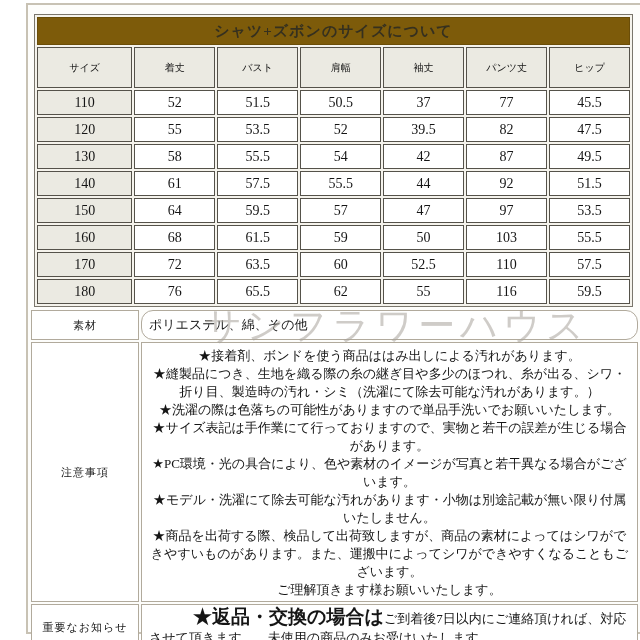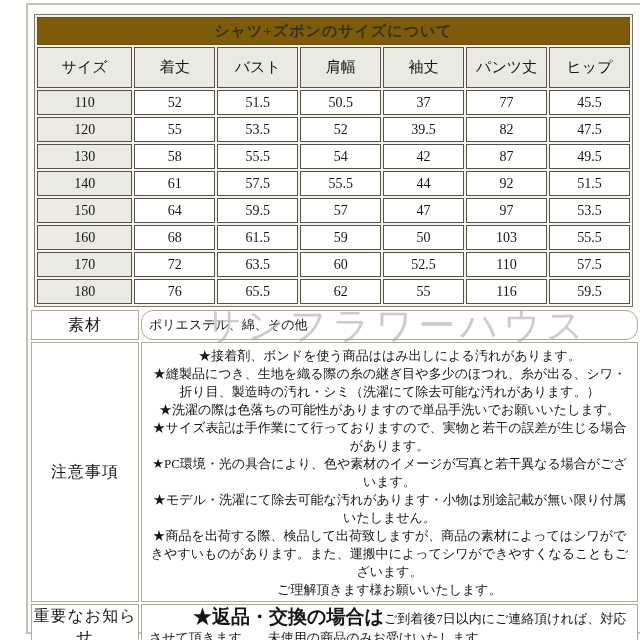--- a/index.html
+++ b/index.html
@@ -18,34 +18,34 @@
   table.size-table td{
     border:1px solid #55524a;background:#ffffff;
     text-align:center;vertical-align:middle;
     font-size:14px;color:#151515;padding:1px 0;height:21px;
   }
   table.size-table td.title{
     background:#7d5b0a;border:1px solid #6a4d08;
     color:#35301f;font-weight:bold;font-size:15px;height:24px;letter-spacing:1px;
   }
   table.size-table td.head{
-    background:#ebeae2;height:37px;font-size:15px;
+    background:#ebeae2;height:37px;font-size:10px;
   }
   table.size-table td.rowhead{background:#ebeae2;}
   
   table.info-table{
     border-collapse:separate;border-spacing:2px;table-layout:fixed;
     width:100%;margin-top:1px;
   }
   table.info-table td{
     border:1px solid #b1aa9c;background:#ffffff;
     font-size:13px;color:#151515;vertical-align:middle;
   }
   table.info-table td.label{
-    width:104px;text-align:center;letter-spacing:1px;font-size:16px;
+    width:104px;text-align:center;letter-spacing:1px;font-size:11px;
   }
   td.material-value{padding:3px 7px;height:22px;border-radius:12px;}
   td.notes-value{padding:4px 7px 2px 7px;vertical-align:top;height:246px;text-align:center;}
   .note-line{line-height:18px;}
   td.important-value{padding:2px 7px;height:36px;line-height:19px;}
   td.important-value b{font-size:19px;margin-left:44px;}
   
   .watermark{
     position:absolute;left:204px;top:301px;z-index:5;pointer-events:none;
     font-size:37px;letter-spacing:5px;color:rgba(168,163,154,0.55);

